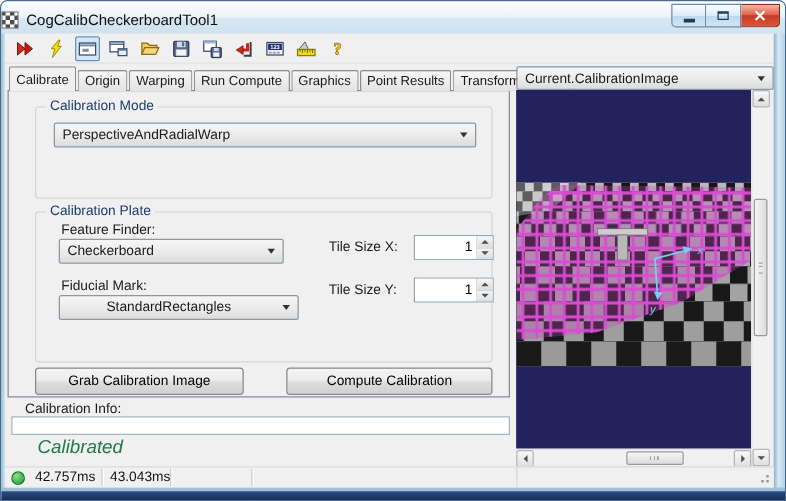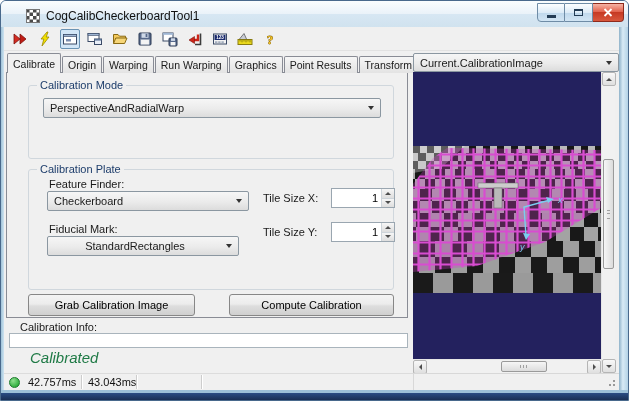--- a/index.html
+++ b/index.html
@@ -1,20 +1,20 @@
 <!DOCTYPE html>
 <html><head>
 <meta charset="utf-8">
 <style>
   html,body{margin:0;padding:0;background:#ffffff;font-family:"Liberation Sans",sans-serif;}
   *{box-sizing:border-box;}
   .window{position:relative;width:629px;height:401px;border:1px solid #49698c;border-radius:6px 6px 0 0;overflow:hidden;background:#bcd8ea;font-size:11px;color:#1a1a1a;}
 
   
-  .titlebar{position:absolute;left:0;top:0;width:629px;height:30px;background:linear-gradient(180deg,#fafdfe 0%,#eaf2f9 45%,#d7e7f3 46%,#cfe1ee 100%);border-bottom:1px solid #aac6da;display:flex;align-items:center;padding-left:25px;}
+  .titlebar{position:absolute;left:0;top:0;width:629px;height:30px;background:linear-gradient(180deg,#fafdfe 0%,#eaf2f9 45%,#d7e7f3 46%,#cfe1ee 100%);border-bottom:1px solid #aac6da;display:flex;align-items:center;padding-left:0;}
   .title-text{margin-left:6px;font-size:12px;color:#101010;}
   .wincontrols{position:absolute;right:6px;top:2px;display:flex;}
   .winbtn{width:28px;height:19px;border:1px solid #6f8ca6;background:linear-gradient(180deg,#fdfeff,#dcebf7 50%,#bfd8ec 52%,#d2e5f4);display:flex;align-items:center;justify-content:center;margin-left:0;}
   .winbtn.min{border-radius:0 0 0 4px;}
   .winbtn.max{border-left:none;}
   .winbtn.close{width:31px;border-left:none;border-radius:0 0 4px 0;border-color:#8e2a1c;background:linear-gradient(180deg,#f6b3a5 0%,#e2644f 45%,#c63a24 50%,#d8573d 100%);}
   .glyph-min{width:9px;height:3px;background:#233c55;margin-top:7px;}
   .glyph-max{width:9px;height:7px;border:1px solid #233c55;border-top:2px solid #233c55;background:transparent;}
 
   
@@ -36,21 +36,21 @@
   .gb-mode{left:27px;top:84px;width:366px;height:74px;}
   .gb-plate{left:27px;top:168px;width:366px;height:121px;}
   .gb-title{position:absolute;top:-7px;left:8px;background:#f0f0f0;padding:0 3px;color:#1d3d6b;font-size:11px;}
   .ctl-label{position:absolute;z-index:3;font-size:11px;color:#1a1a1a;white-space:nowrap;}
   .combo{position:absolute;height:20px;border:1px solid #8b97a1;border-radius:2px;background:linear-gradient(#f6f6f6,#ebebeb 55%,#dcdcdc);display:flex;align-items:center;padding:0 22px 0 6px;z-index:3;white-space:nowrap;overflow:hidden;}
   .combo-arrow-box{position:absolute;right:0;top:0;width:18px;height:100%;display:flex;align-items:center;justify-content:center;}
   .tri-down{width:0;height:0;border-left:3.5px solid transparent;border-right:3.5px solid transparent;border-top:4px solid #333;}
   .tri-up-s{width:0;height:0;border-left:3px solid transparent;border-right:3px solid transparent;border-bottom:3.5px solid #4d4d4d;}
   .tri-down-s{width:0;height:0;border-left:3px solid transparent;border-right:3px solid transparent;border-top:3.5px solid #4d4d4d;}
   .combo-mode{left:42px;top:97px;width:338px;}
-  .combo-feature{left:46px;top:190px;width:202px;}
+  .combo-feature{left:46px;top:190px;width:180px;}
   .combo-fiducial{left:46px;top:235px;width:192px;justify-content:center;}
   .spin{position:absolute;width:64px;height:20px;border:1px solid #9aa6b0;background:#fff;display:flex;z-index:3;}
   .spin input{flex:1;min-width:0;border:none;outline:none;text-align:right;font-size:11px;font-family:"Liberation Sans",sans-serif;padding:0 3px 0 0;background:#fff;}
   .spin-btns{width:13px;border-left:1px solid #cdd4da;display:flex;flex-direction:column;}
   .spin-btn{flex:1;background:linear-gradient(#f6f6f6,#dedede);display:flex;align-items:center;justify-content:center;}
   .spin-btn + .spin-btn{border-top:1px solid #cdd4da;}
   .spin-x{left:330px;top:187px;} .spin-y{left:330px;top:221px;}
   .lbl-feature{left:48px;top:177px;} .lbl-fiducial{left:48px;top:222px;}
   .lbl-tsx{left:262px;top:191px;} .lbl-tsy{left:262px;top:225px;}
 
@@ -209,21 +209,21 @@
       <svg class="icon-svg" width="16" height="16" viewBox="0 0 16 16">
         <text x="8" y="12.5" font-size="13" font-weight="bold" text-anchor="middle" fill="#f0c028" stroke="#7a5800" stroke-width="0.8" paint-order="stroke" font-family="Liberation Serif, serif">?</text>
       </svg>
     </div>
   </div>
 
   <div class="tabstrip">
     <div class="tab active">Calibrate</div>
     <div class="tab">Origin</div>
     <div class="tab">Warping</div>
-    <div class="tab">Run Warping</div>
+    <div class="tab">Run Compute</div>
     <div class="tab">Graphics</div>
     <div class="tab">Point Results</div>
     <div class="tab">Transform Results</div>
   </div>
   <div class="tabpage"></div>
 
   <div class="groupbox gb-mode">
     <span class="gb-title">Calibration Mode</span>
   </div>
   <div class="combo combo-mode">

